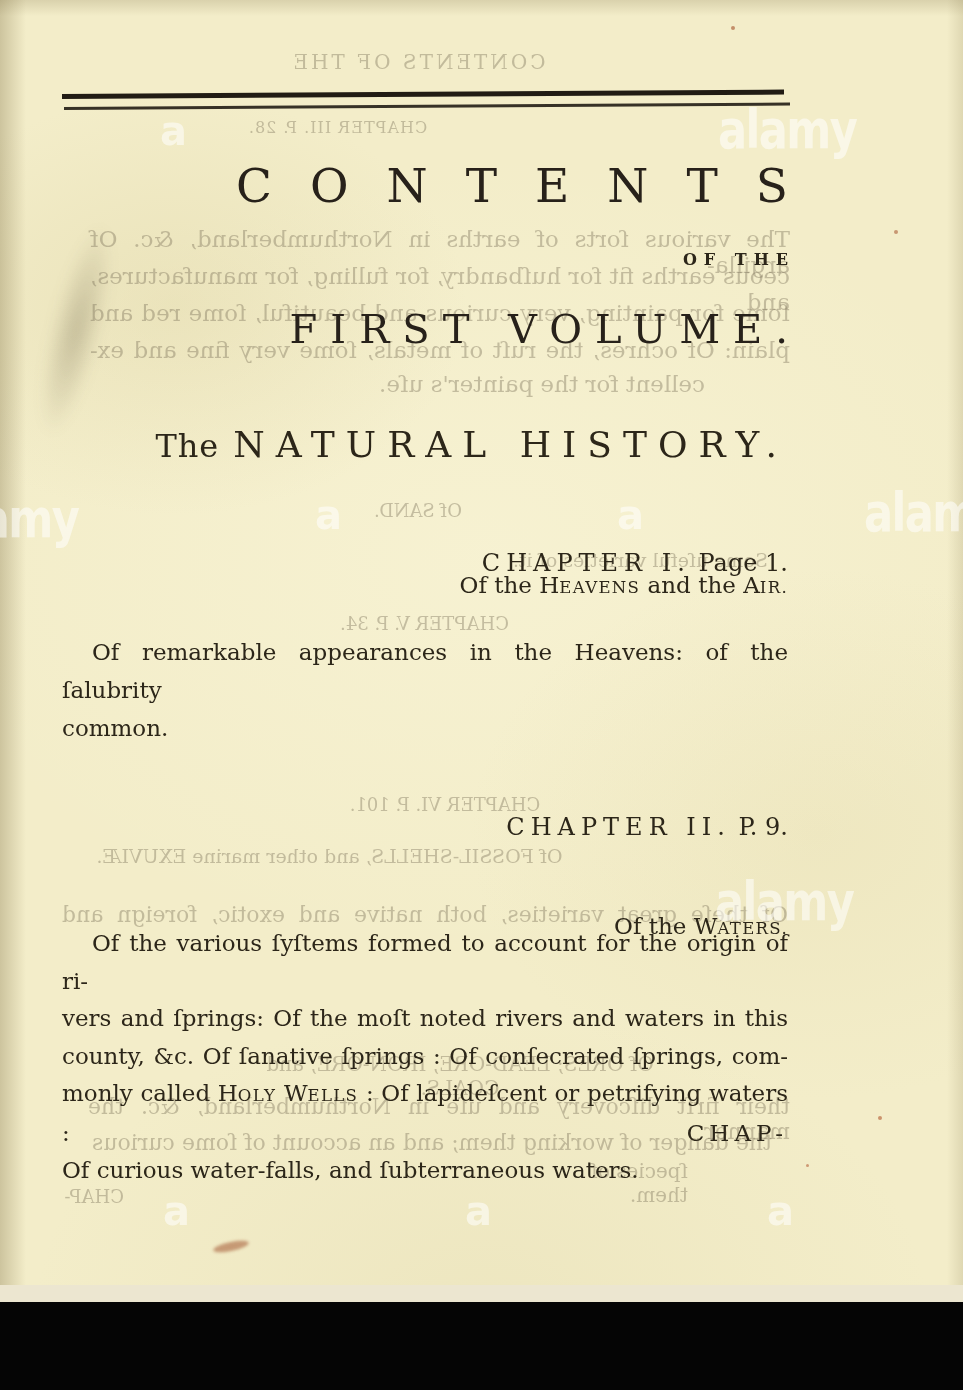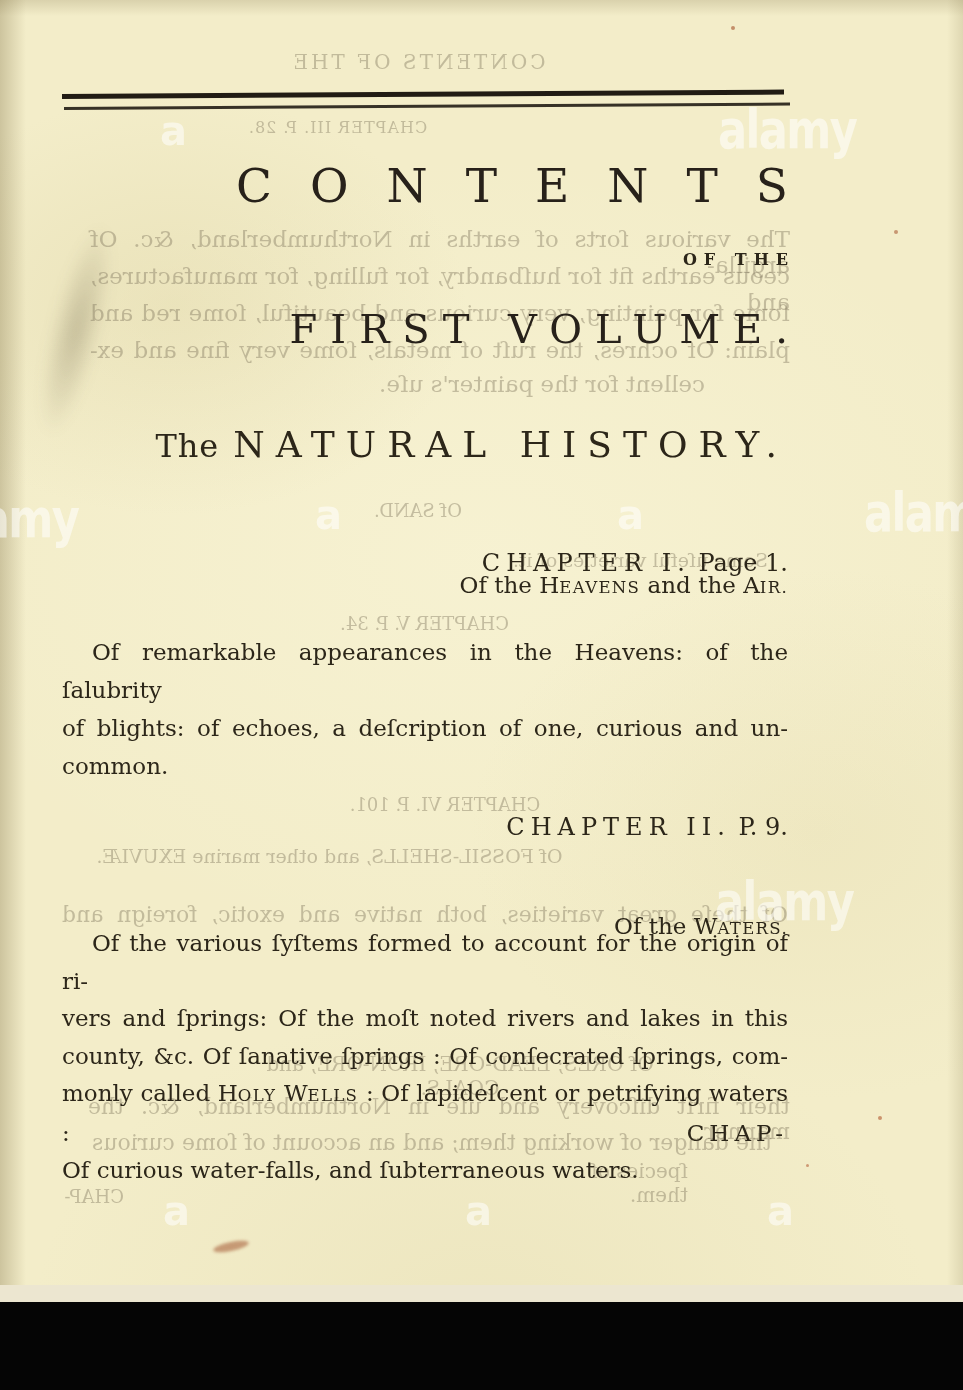--- a/index.html
+++ b/index.html
@@ -96,29 +96,28 @@
   <div class="tb ofthe-t">OF THE</div>
   <div class="tb volume-t">FIRST VOLUME.</div>
   <div class="tb work-t">
     <span class="pfx">The</span><span class="main">NATURAL HISTORY.</span>
   </div>
 
   <div class="tb chap-h" style="top:549px;"><span class="seg-lsp">CHAPTER I.</span><span class="seg-n">  Page 1.</span></div>
   <div class="tb subj-h" style="top:572px;"><span class="seg-n">Of the </span><span class="seg-n">H</span><span class="seg-sc">EAVENS</span><span class="seg-n"> and the </span><span class="seg-n">A</span><span class="seg-sc">IR.</span></div>
   <div class="para" style="top:633px;">
     <div class="jl ind"><span class="seg-n">Of remarkable appearances in the Heavens: of the ſalubrity</span></div>
-    <div class="jl"><span class="seg-n">of blights:  of echoes, a deſcription of one, curious and un-</span></div>
     <div class="ll"><span class="seg-n">common.</span></div>
   </div>
 
   <div class="tb chap-h" style="top:813px;"><span class="seg-lsp">CHAPTER II.</span><span class="seg-n">  P. 9.</span></div>
   <div class="tb subj-h" style="top:865px;margin-top:48px;"><span class="seg-n">Of the </span><span class="seg-n">W</span><span class="seg-sc">ATERS.</span></div>
   <div class="para para2" style="top:925px;">
     <div class="jl ind"><span class="seg-n">Of the various ſyſtems formed to account for the origin of ri-</span></div>
-    <div class="jl"><span class="seg-n">vers and ſprings:  Of the moſt noted rivers and lakes in this</span></div>
+    <div class="jl"><span class="seg-n">vers and ſprings:  Of the moſt noted rivers and waters in this</span></div>
     <div class="jl"><span class="seg-n">county, &amp;c.  Of ſanative ſprings :  Of conſecrated ſprings, com-</span></div>
     <div class="jl"><span class="seg-n">monly called </span><span class="seg-n">H</span><span class="seg-sc">OLY</span><span class="seg-n"> </span><span class="seg-n">W</span><span class="seg-sc">ELLS</span><span class="seg-n"> :  Of lapideſcent or petrifying waters :</span></div>
     <div class="ll"><span class="seg-n">Of curious water-falls, and ſubterraneous waters.</span></div>
   </div>
 
   <div class="tb catch">CHAP-</div>
 
   <div class="dot" style="left:731px;top:26px;width:4px;height:4px;background:#a4502a;opacity:.6;"></div>
   <div class="dot" style="left:894px;top:230px;width:4px;height:4px;background:#a4502a;opacity:.55;"></div>
   <div class="dot" style="left:878px;top:1116px;width:4px;height:4px;background:#b05830;opacity:.6;"></div>

